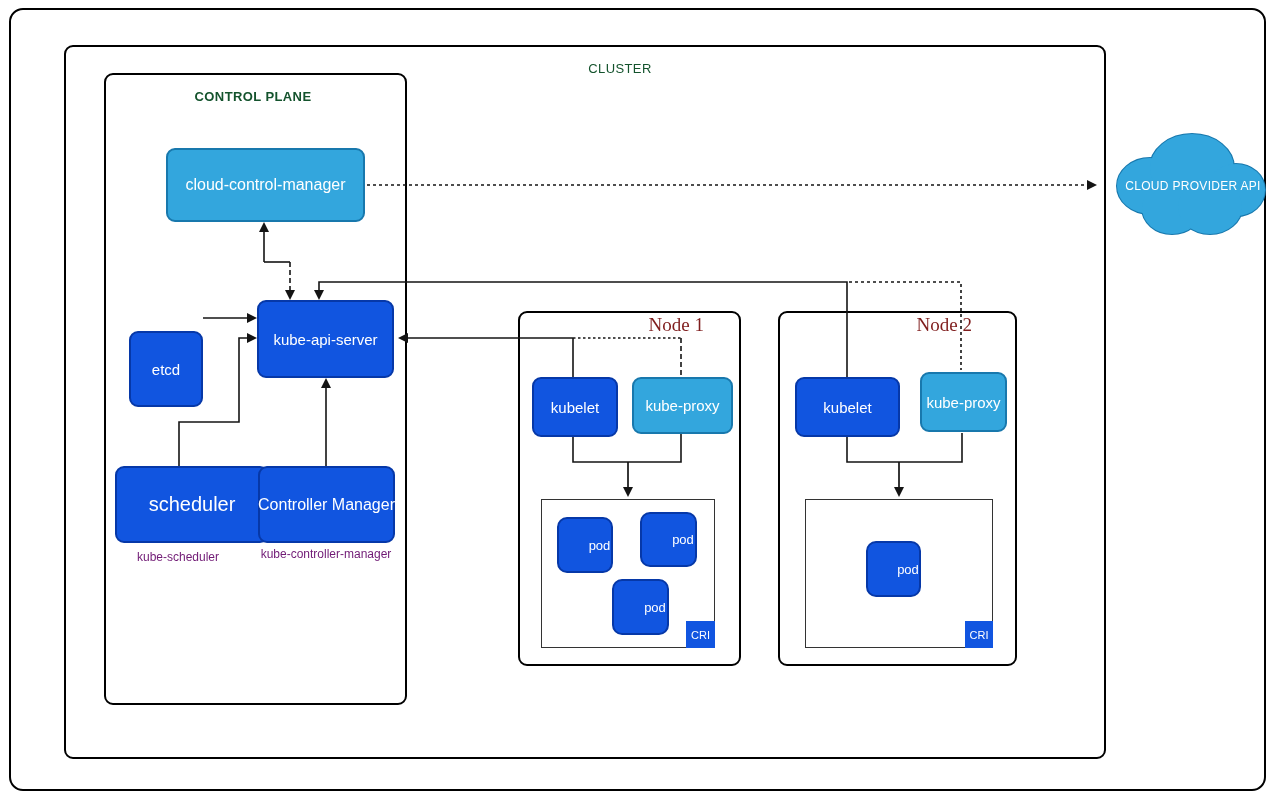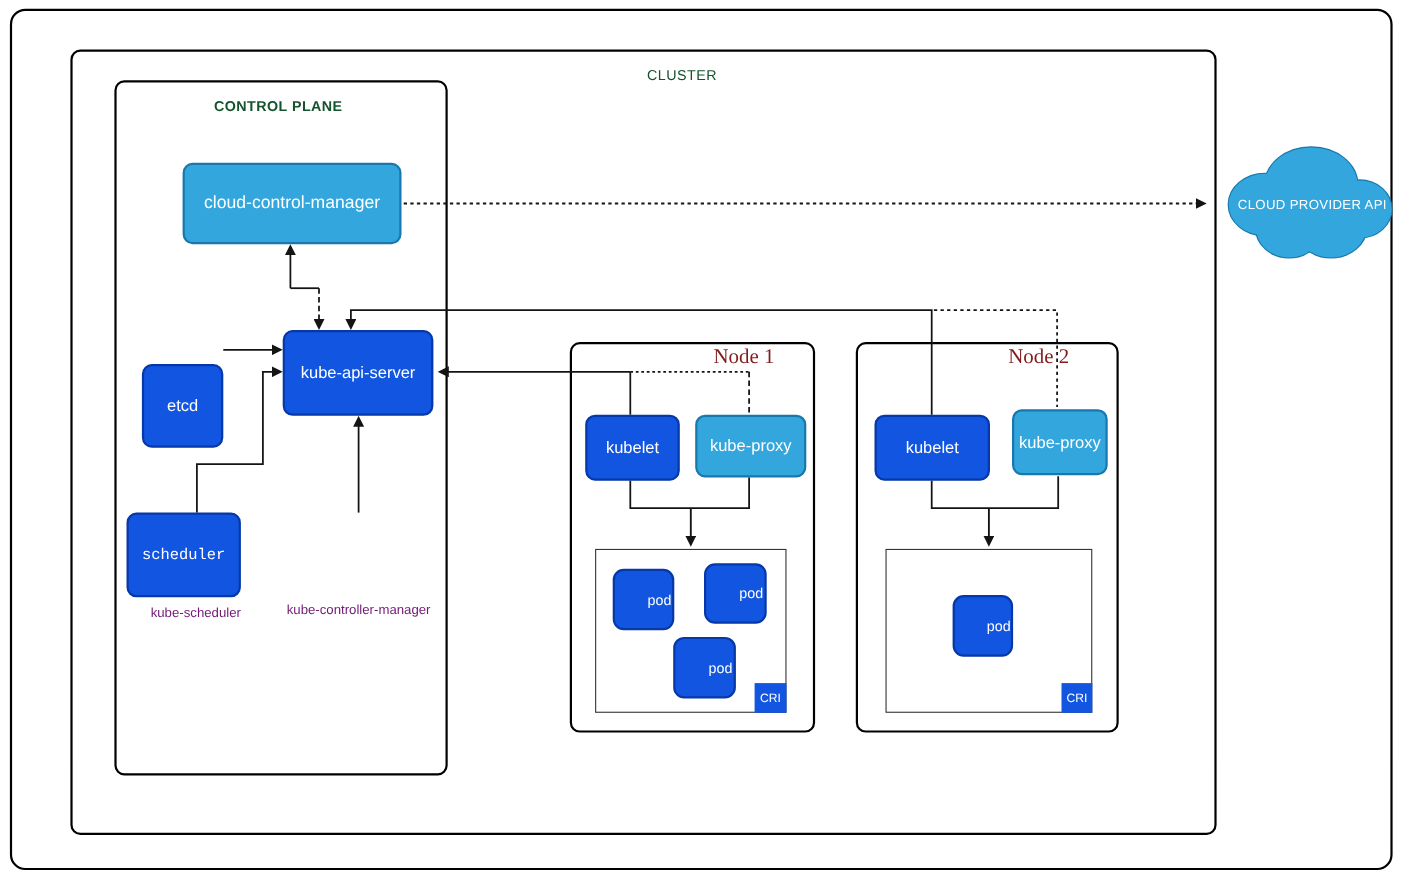--- a/index.html
+++ b/index.html
@@ -52,23 +52,24 @@
 
   <div class="cp"></div>
   <div class="sec-label" style="left:178px;top:89px;width:150px;font-weight:bold;">CONTROL PLANE</div>
 
   <div class="box light" style="left:166px;top:148px;width:199px;height:74px;font-size:16px;">cloud-control-manager</div>
 
   <div class="box dark" style="left:129px;top:301px;width:74px;height:76px;font-size:15px;margin-top:30px;">etcd</div>
 
   <div class="box dark" style="left:257px;top:300px;width:137px;height:78px;font-size:15px;">kube-api-server</div>
 
-  <div class="box dark" style="left:115px;top:466px;width:104px;height:77px;font-size:14px;font-family:Liberation Mono, monospace;">scheduler</div>
+  <div class="box dark" style="left:115px;top:466px;width:154px;height:77px;font-size:20px;">scheduler</div>
   <div class="sub" style="left:114px;top:550px;width:128px;">kube-scheduler</div>
 
+  <div class="box dark" style="left:258px;top:466px;width:137px;height:77px;font-size:16px;">Controller Manager</div>
   <div class="sub" style="left:251px;top:547px;width:150px;">kube-controller-manager</div>
 
   <div class="nodebox node1"></div>
   <div class="node-title" style="left:554px;top:314px;width:150px;">Node 1</div>
   <div class="box dark" style="left:532px;top:377px;width:86px;height:60px;font-size:15px;">kubelet</div>
   <div class="box light" style="left:632px;top:377px;width:101px;height:57px;font-size:15px;">kube-proxy</div>
   <div class="cri" style="left:541px;top:499px;width:174px;height:149px;"></div>
   <div class="box dark pod" style="left:557px;top:517px;width:56px;height:56px;">pod</div>
   <div class="box dark pod" style="left:640px;top:512px;width:57px;height:55px;">pod</div>
   <div class="box dark pod" style="left:612px;top:579px;width:57px;height:56px;">pod</div>

